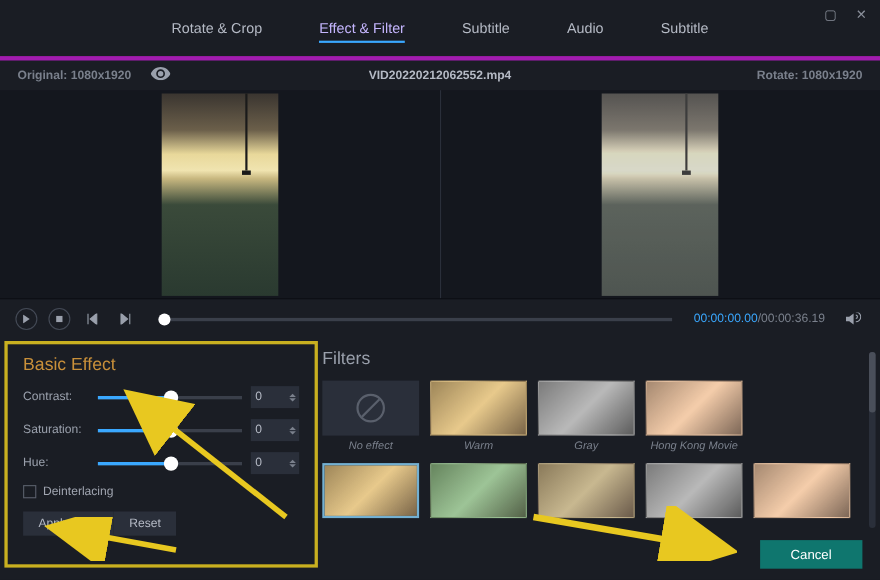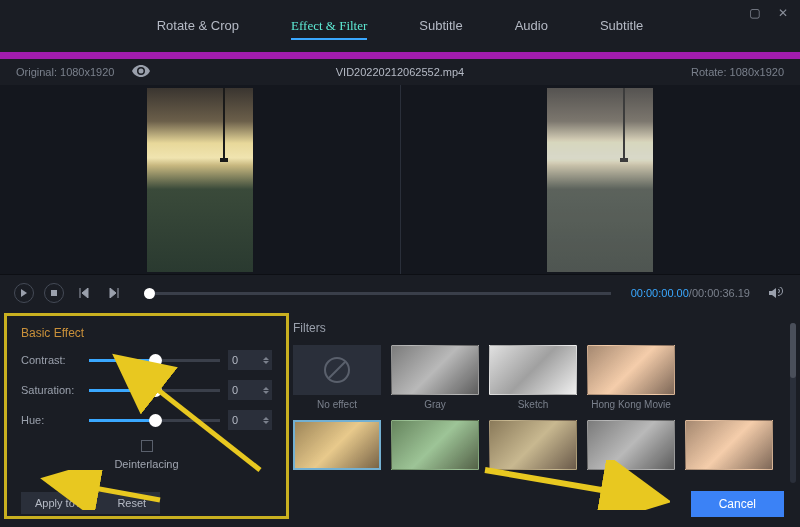--- a/index.html
+++ b/index.html
@@ -1,74 +1,74 @@
 <!DOCTYPE html>
 <html><head>
 <meta charset="utf-8">
 <style>
 * { margin: 0; padding: 0; box-sizing: border-box; font-family: -apple-system, "Segoe UI", Arial, sans-serif; }
 body { background: #1a1d24; color: #a0a5b0; width: 800px; height: 527px; overflow: hidden; font-size: 12px; }
 .window-controls { position: absolute; top: 6px; right: 10px; display: flex; gap: 14px; }
 .win-ctrl { width: 14px; height: 14px; display: flex; align-items: center; justify-content: center; cursor: pointer; color: #8a8f9a; }
-.tabs { display: flex; justify-content: center; gap: 52px; padding: 18px 0 12px; border-bottom: 7px solid #a21caf; }
+.tabs { display: flex; justify-content: center; gap: 52px; padding: 18px 0 12px; border-bottom: 4px solid #a21caf; }
 .tab { font-size: 13px; color: #b5bac5; cursor: pointer; padding-bottom: 4px; }
-.tab.active { color: #5eead4; border-bottom: 2px solid #3aa8ff; font-family: Liberation Serif, serif; }
-.info-bar { display: flex; align-items: center; justify-content: space-between; padding: 6px 16px; font-size: 11px; color: #7a808c; position: relative; }
+.tab.active { color: #c4b5fd; border-bottom: 2px solid #3aa8ff; }
+.info-bar { display: flex; align-items: center; justify-content: space-between; padding: 6px 16px; font-size: 11px; color: #7a808c; position: relative; font-weight: bold; }
 .info-center { position: absolute; left: 50%; transform: translateX(-50%); color: #b5bac5; }
 .eye-icon { margin-left: 18px; }
 .preview-area { display: flex; height: 190px; border-bottom: 1px solid #0d0f14; background: #14171e; }
 .preview-pane { flex: 1; display: flex; align-items: center; justify-content: center; position: relative; }
 .preview-pane + .preview-pane { border-left: 1px solid #2a2f3a; }
 .video-thumb { width: 106px; height: 184px; background: linear-gradient(to bottom, #3a3530 0%, #6b5f4a 18%, #e8d89a 30%, #f0e4b0 38%, #c8b880 42%, #3a4a3a 55%, #2a3a30 100%); position: relative; }
 .video-thumb.faded { filter: brightness(1.2) contrast(0.7) saturate(0.5); }
 .swing { position: absolute; top: 0; right: 28px; width: 2px; height: 70px; background: #1a1a1a; }
 .swing::after { content: ''; position: absolute; bottom: -4px; left: -3px; width: 8px; height: 4px; background: #1a1a1a; }
 .playback { display: flex; align-items: center; padding: 8px 14px; gap: 10px; }
 .pb-btn { width: 20px; height: 20px; display: flex; align-items: center; justify-content: center; cursor: pointer; color: #8a8f9a; border: 1px solid #444a56; border-radius: 50%; }
 .pb-btn.nb { border: none; }
 .timeline { flex: 1; height: 3px; background: #3a3f4a; margin: 0 10px; position: relative; }
 .timeline-dot { position: absolute; left: 0; top: -4px; width: 11px; height: 11px; background: #fff; border-radius: 50%; }
 .time-display { font-size: 11px; }
 .time-current { color: #3aa8ff; }
 .time-total { color: #7a808c; }
 .editor { display: flex; height: 210px; }
 .basic-effect { width: 285px; padding: 10px 14px; border: 3px solid #c9b020; position: relative; margin: 2px 0 2px 4px; }
-.section-title { color: #c9903a; font-size: 12px; margin-bottom: 10px; }
+.section-title { color: #c9903a; font-size: 16px; margin-bottom: 10px; }
 .slider-row { display: flex; align-items: center; margin-bottom: 10px; gap: 8px; }
 .slider-label { width: 60px; font-size: 11px; color: #9aa0ac; }
 .slider-track { flex: 1; height: 3px; background: #3a3f4a; position: relative; cursor: pointer; }
 .slider-fill { height: 100%; background: #3aa8ff; }
 .slider-thumb { position: absolute; top: -5px; width: 13px; height: 13px; background: #fff; border-radius: 50%; margin-left: -6px; }
 .spinner { width: 44px; height: 20px; background: #2a2f3a; display: flex; align-items: center; padding: 0 4px; position: relative; font-size: 11px; color: #b5bac5; }
 .spinner-arrows { position: absolute; right: 3px; display: flex; flex-direction: column; gap: 1px; }
 .sp-arrow { width: 0; height: 0; border-left: 3px solid transparent; border-right: 3px solid transparent; cursor: pointer; }
 .sp-up { border-bottom: 3px solid #7a808c; }
 .sp-down { border-top: 3px solid #7a808c; }
-.checkbox-row { display: flex; align-items: center; gap: 6px; margin: 6px 0 22px; font-size: 11px; flex-direction: column; }
+.checkbox-row { display: flex; align-items: center; gap: 6px; margin: 6px 0 12px; font-size: 11px; }
 .checkbox { width: 12px; height: 12px; border: 1px solid #5a606c; cursor: pointer; }
 .btn-row { display: flex; }
 .btn-sm { padding: 5px 14px; background: #2a2f3a; color: #b5bac5; font-size: 11px; cursor: pointer; border: none; }
 .filters { flex: 1; padding: 10px 4px; position: relative; }
 .filter-grid { display: flex; gap: 10px; margin-bottom: 10px; }
 .filter-item { width: 88px; display: flex; flex-direction: column; align-items: center; cursor: pointer; }
 .filter-thumb { width: 88px; height: 50px; background: linear-gradient(135deg, #8a7a5a, #c8b890, #6a5a4a); border: 1px solid transparent; }
 .filter-thumb.selected { border: 2px solid #3aa8ff; }
 .filter-thumb.noeffect { background: #2a2f3a; display: flex; align-items: center; justify-content: center; }
 .filter-thumb.gray { filter: grayscale(1); }
 .filter-thumb.warm { filter: sepia(0.5) saturate(1.4); }
 .filter-thumb.sketch { background: linear-gradient(135deg, #e0e0e0, #a0a0a0, #f0f0f0); }
 .filter-thumb.hk { filter: sepia(0.7) hue-rotate(-15deg); }
 .filter-thumb.purple { filter: hue-rotate(60deg); }
-.filter-label { font-size: 10px; color: #7a808c; margin-top: 4px; }
+.filter-label { font-size: 10px; color: #7a808c; margin-top: 4px; font-style: italic; }
 .scrollbar { position: absolute; right: 4px; top: 12px; width: 6px; height: 160px; background: #2a2f3a; border-radius: 3px; }
 .scroll-thumb { width: 100%; height: 55px; background: #4a4f5a; border-radius: 3px; cursor: pointer; }
 .footer-btns { position: absolute; bottom: 10px; right: 16px; display: flex; gap: 10px; }
 .btn-primary, .btn-secondary { padding: 6px 28px; font-size: 12px; cursor: pointer; border: none; color: #fff; }
 .btn-primary { background: #2b9cff; }
-.btn-secondary { background: #3b82f6; }
+.btn-secondary { background: #0f766e; }
 .arrow-svg { position: absolute; pointer-events: none; }
 </style>
 </head>
 <body>
 
 <div class="window-controls">
   <div class="win-ctrl">
       <span>▢</span>
     </div>
   <div class="win-ctrl">
@@ -211,26 +211,26 @@
       <div class="filter-item">
         <div class="filter-thumb noeffect">
             <svg width="28" height="28" viewBox="0 0 28 28">
               <circle cx="14" cy="14" r="12" stroke="#5a606c" stroke-width="2" fill="none"></circle>
               <line x1="6" y1="22" x2="22" y2="6" stroke="#5a606c" stroke-width="2"></line>
             </svg>
           </div>
         <div class="filter-label">No effect</div>
       </div>
       <div class="filter-item">
+          <div class="filter-thumb warm"></div>
+          <div class="filter-label">Warm</div>
+        </div>
+      <div class="filter-item">
           <div class="filter-thumb gray"></div>
           <div class="filter-label">Gray</div>
-        </div>
-      <div class="filter-item">
-          <div class="filter-thumb sketch"></div>
-          <div class="filter-label">Sketch</div>
         </div>
       <div class="filter-item">
           <div class="filter-thumb hk"></div>
           <div class="filter-label">Hong Kong Movie</div>
         </div>
     </div>
     <div class="filter-grid">
       <div class="filter-item">
           <div class="filter-thumb selected warm"></div>
         </div>

